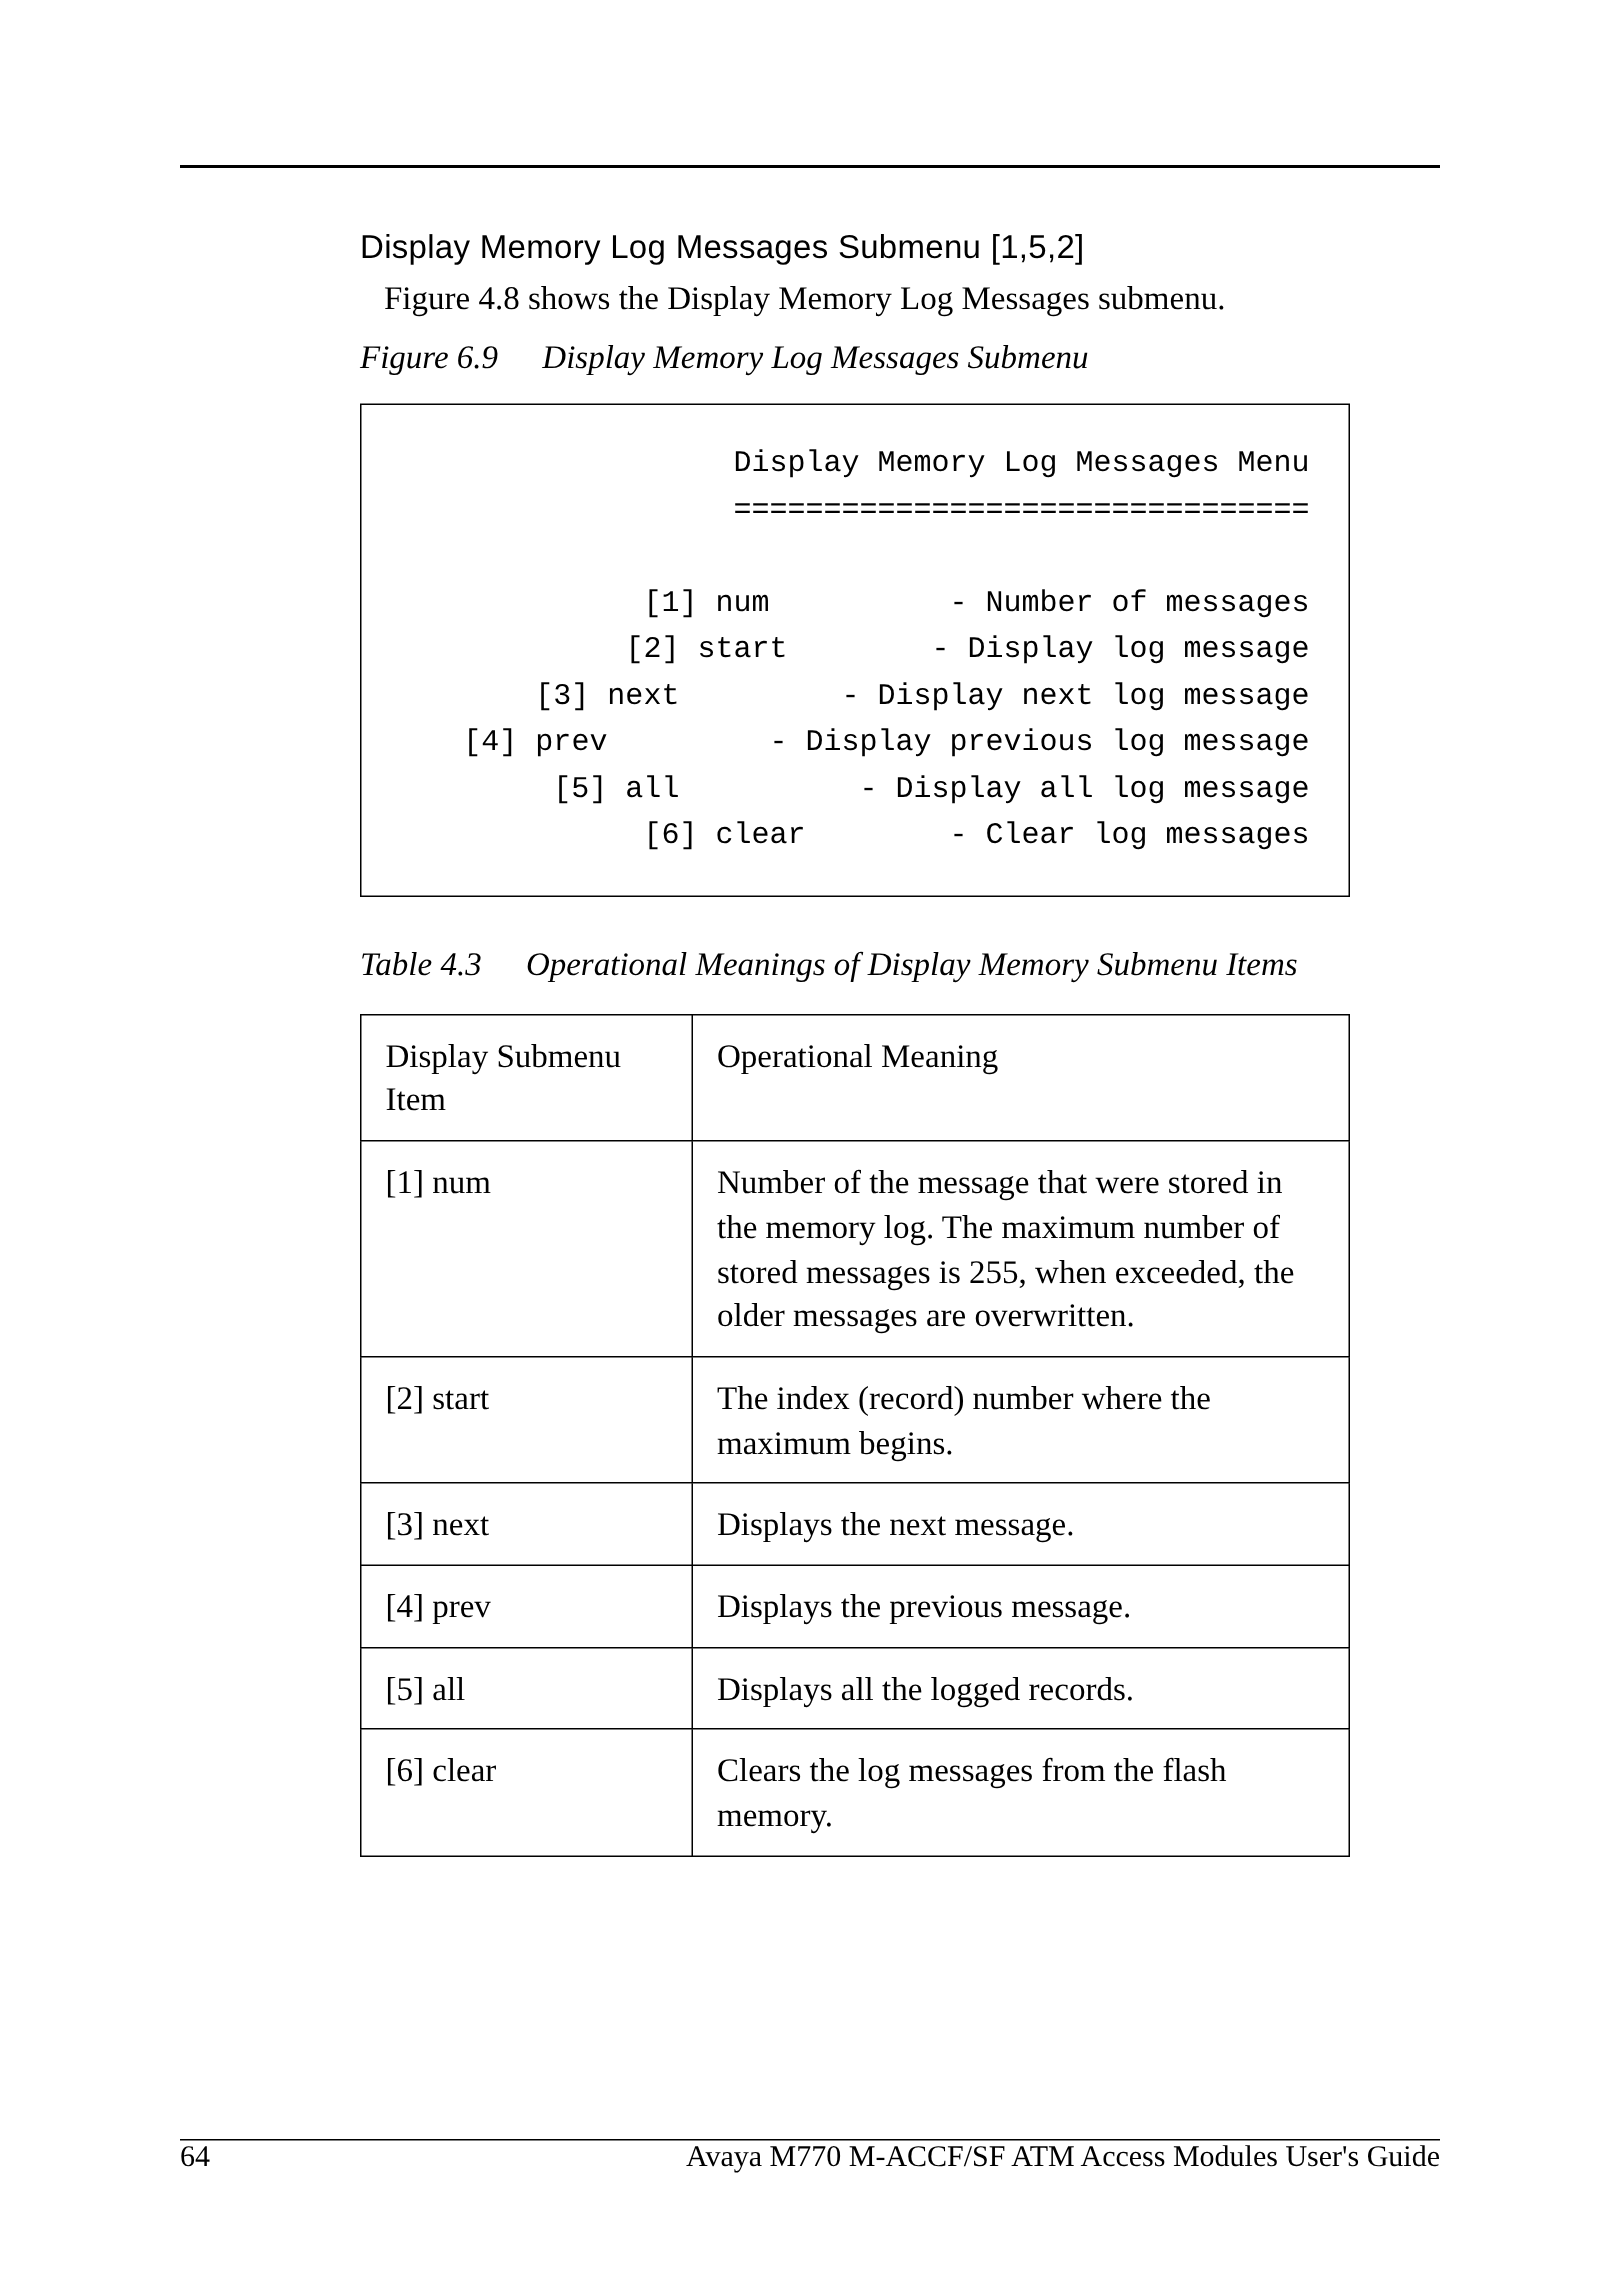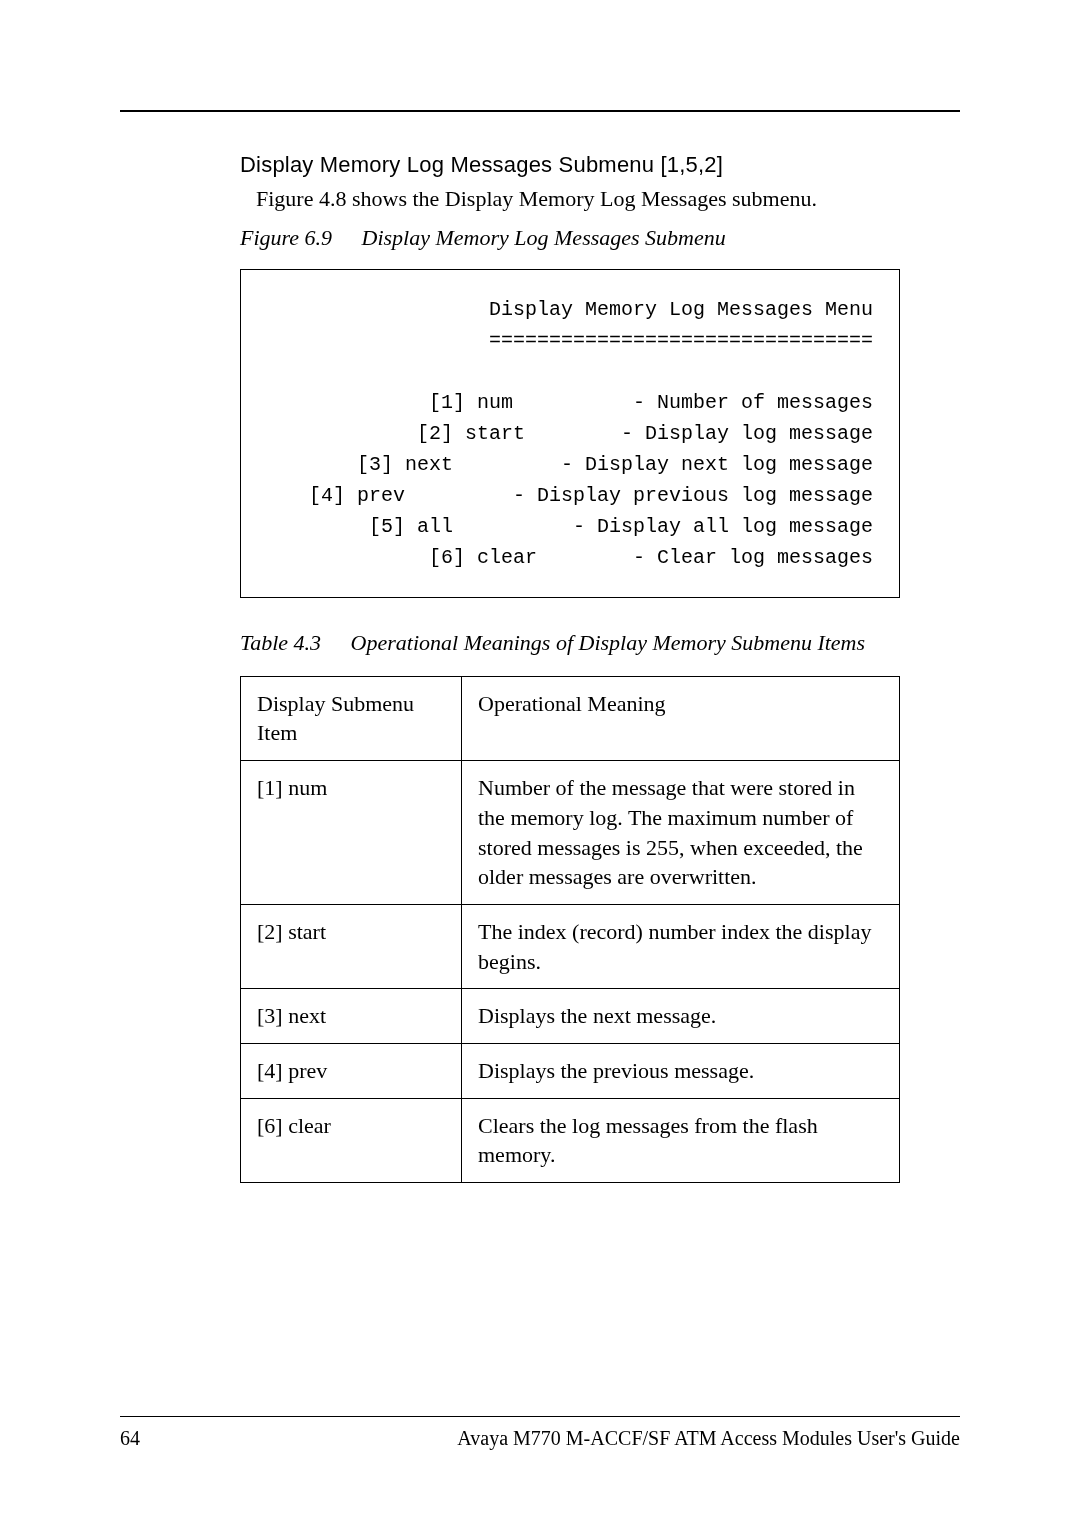--- a/index.html
+++ b/index.html
@@ -79,21 +79,20 @@
   table.meanings th {
     font-weight: 400;
   }
   .col-key { width: 188px; }
   .footer {
     position: absolute;
     bottom: 78px;
     left: 120px;
     right: 120px;
     border-top: 1.5px solid #000;
-    padding-top: 10px;
     display: flex;
     justify-content: space-between;
     font-size: 20px;
   }
 </style>
 </head>
 <body>
 
 <div class="page">
   <hr class="hr-thick">
@@ -128,29 +127,33 @@
           <th>Operational Meaning</th>
         </tr>
       </thead>
       <tbody>
         <tr>
           <td>[1] num</td>
           <td>Number of the message that were stored in the memory log. The maximum number of stored messages is 255, when exceeded, the older messages are overwritten.</td>
         </tr>
         <tr>
           <td>[2] start</td>
-          <td>The index (record) number index the display begins.</td>
+          <td>The index (record) number where the maximum begins.</td>
         </tr>
         <tr>
           <td>[3] next</td>
           <td>Displays the next message.</td>
         </tr>
         <tr>
           <td>[4] prev</td>
           <td>Displays the previous message.</td>
+        </tr>
+        <tr>
+          <td>[5] all</td>
+          <td>Displays all the logged records.</td>
         </tr>
         <tr>
           <td>[6] clear</td>
           <td>Clears the log messages from the flash memory.</td>
         </tr>
       </tbody>
     </table>
   </div>
 
   <div class="footer">

